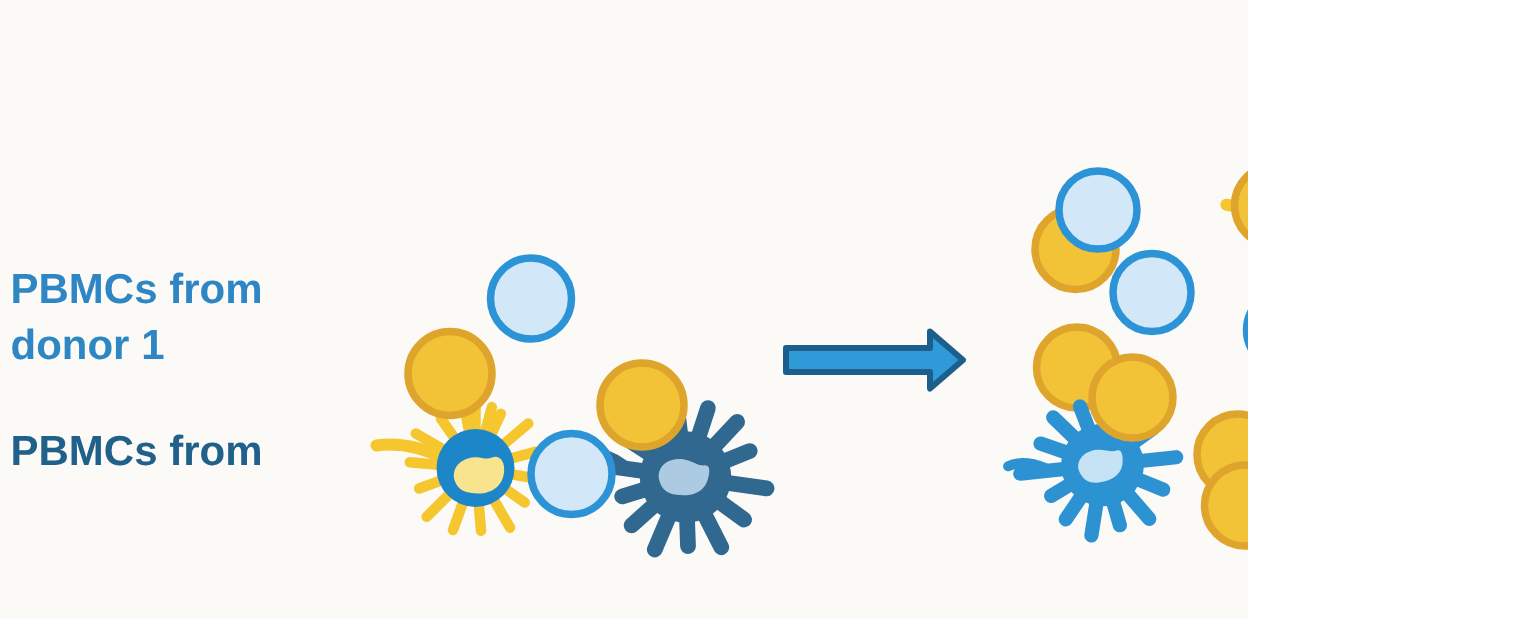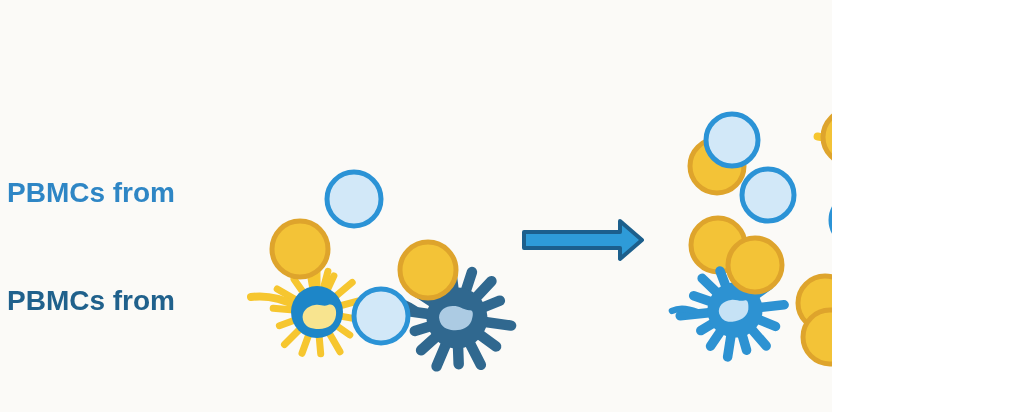--- a/index.html
+++ b/index.html
@@ -35,20 +35,21 @@
 
   .arrow-shape { fill: var(--arrow-fill); stroke: var(--arrow-stroke); stroke-width: 4; stroke-linejoin: round; }
 </style>
 </head>
 <body>
 
 <div class="stage">
 
   <div class="label label-donor1" style="color: rgb(46, 134, 197);">
     <span>PBMCs from</span>
+    <span>donor 1</span>
   </div>
 
   <div class="label label-donor2" style="color: rgb(32, 97, 140);">
     <span>PBMCs from</span>
   </div>
 
   <svg class="diagram" width="1024" height="412" viewBox="0 0 1024 412" xmlns="http://www.w3.org/2000/svg">
     <defs>
 
       <g id="sym-dendritic-sun">

